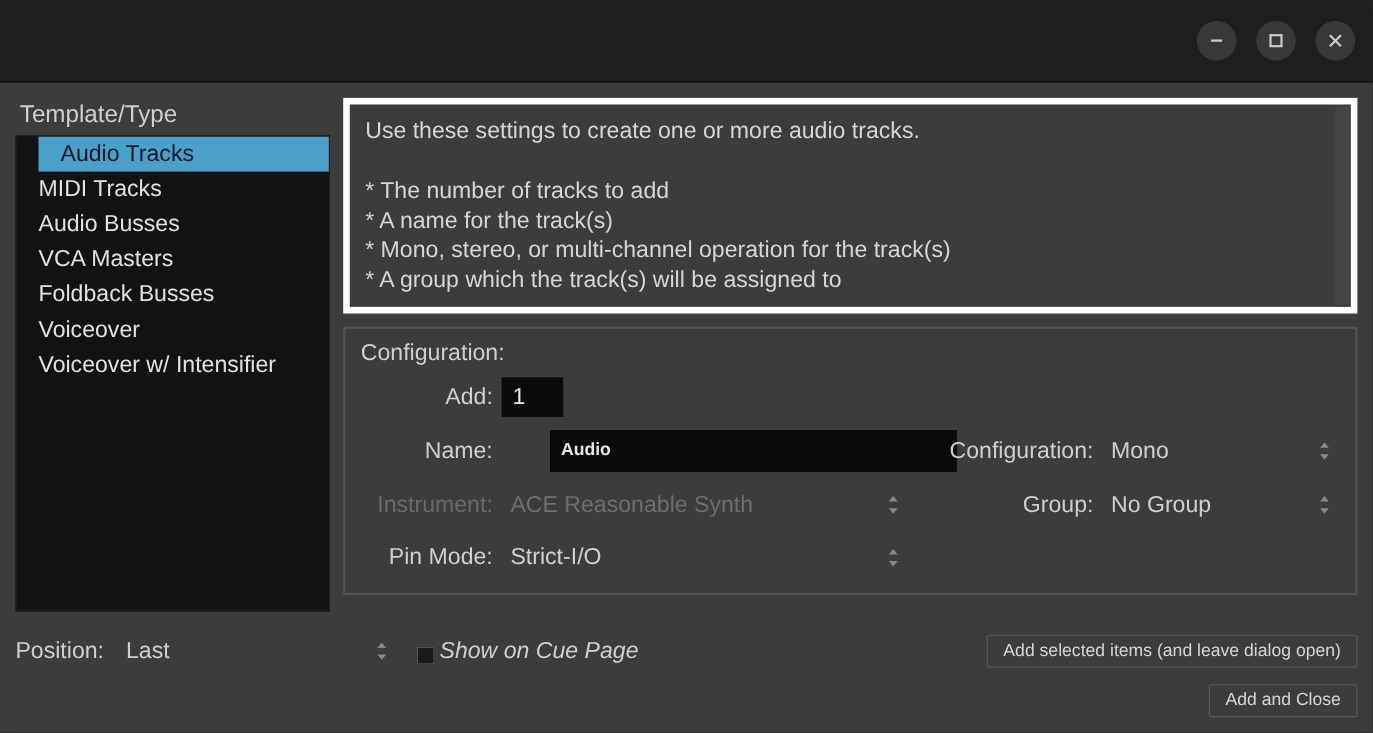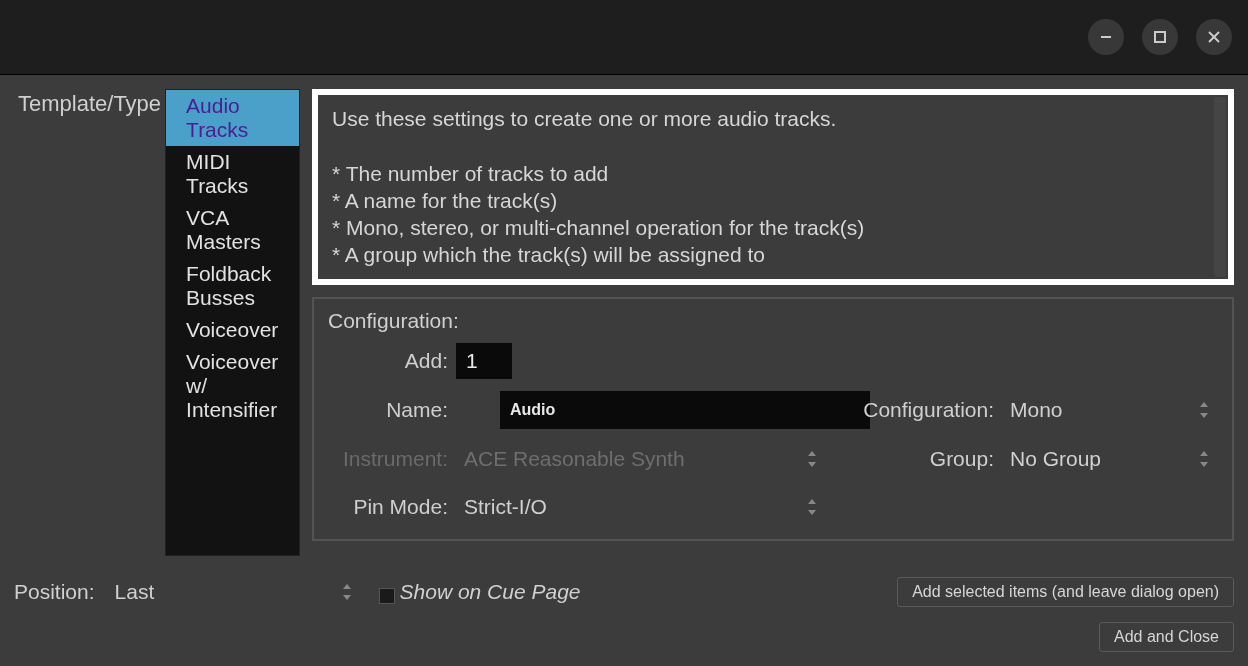--- a/index.html
+++ b/index.html
@@ -71,42 +71,43 @@
       border-top: 1px solid #000;
     }
     .main-row {
       display: flex;
       flex: 1;
       gap: 12px;
     }
     .sidebar {
       width: 286px;
       display: flex;
-      flex-direction: row;
+      flex-direction: column;
     }
     .sidebar-title {
       color: #cfcfcf;
       font-size: 22px;
       padding: 2px 4px 6px 4px;
     }
     .sidebar-list {
       flex: 1;
       background: #121212;
       border: 1px solid #222;
       overflow: hidden;
     }
     .sidebar-item {
       color: #e2e2e2;
       font-size: 21px;
       padding: 4px 20px;
       cursor: pointer;
     }
     .sidebar-item.selected {
       background: #4aa0c8;
-      color: #4c1d95;
+      color: #0f172a;
+      margin-left: 20px;
     }
     .right-panel {
       flex: 1;
       display: flex;
       flex-direction: column;
       gap: 12px;
     }
     .desc-box {
       border: 6px solid #ffffff;
       background: #3c3c3c;
@@ -288,20 +289,21 @@
     </div>
   </div>
 
   <div class="content-area">
     <div class="main-row">
       <div class="sidebar">
         <div class="sidebar-title">Template/Type</div>
         <div class="sidebar-list">
           <div class="sidebar-item selected">Audio Tracks</div>
           <div class="sidebar-item">MIDI Tracks</div>
+          <div class="sidebar-item">Audio Busses</div>
           <div class="sidebar-item">VCA Masters</div>
           <div class="sidebar-item">Foldback Busses</div>
           <div class="sidebar-item">Voiceover</div>
           <div class="sidebar-item">Voiceover w/ Intensifier</div>
         </div>
       </div>
 
       <div class="right-panel">
         <div class="desc-box">
           <div>

